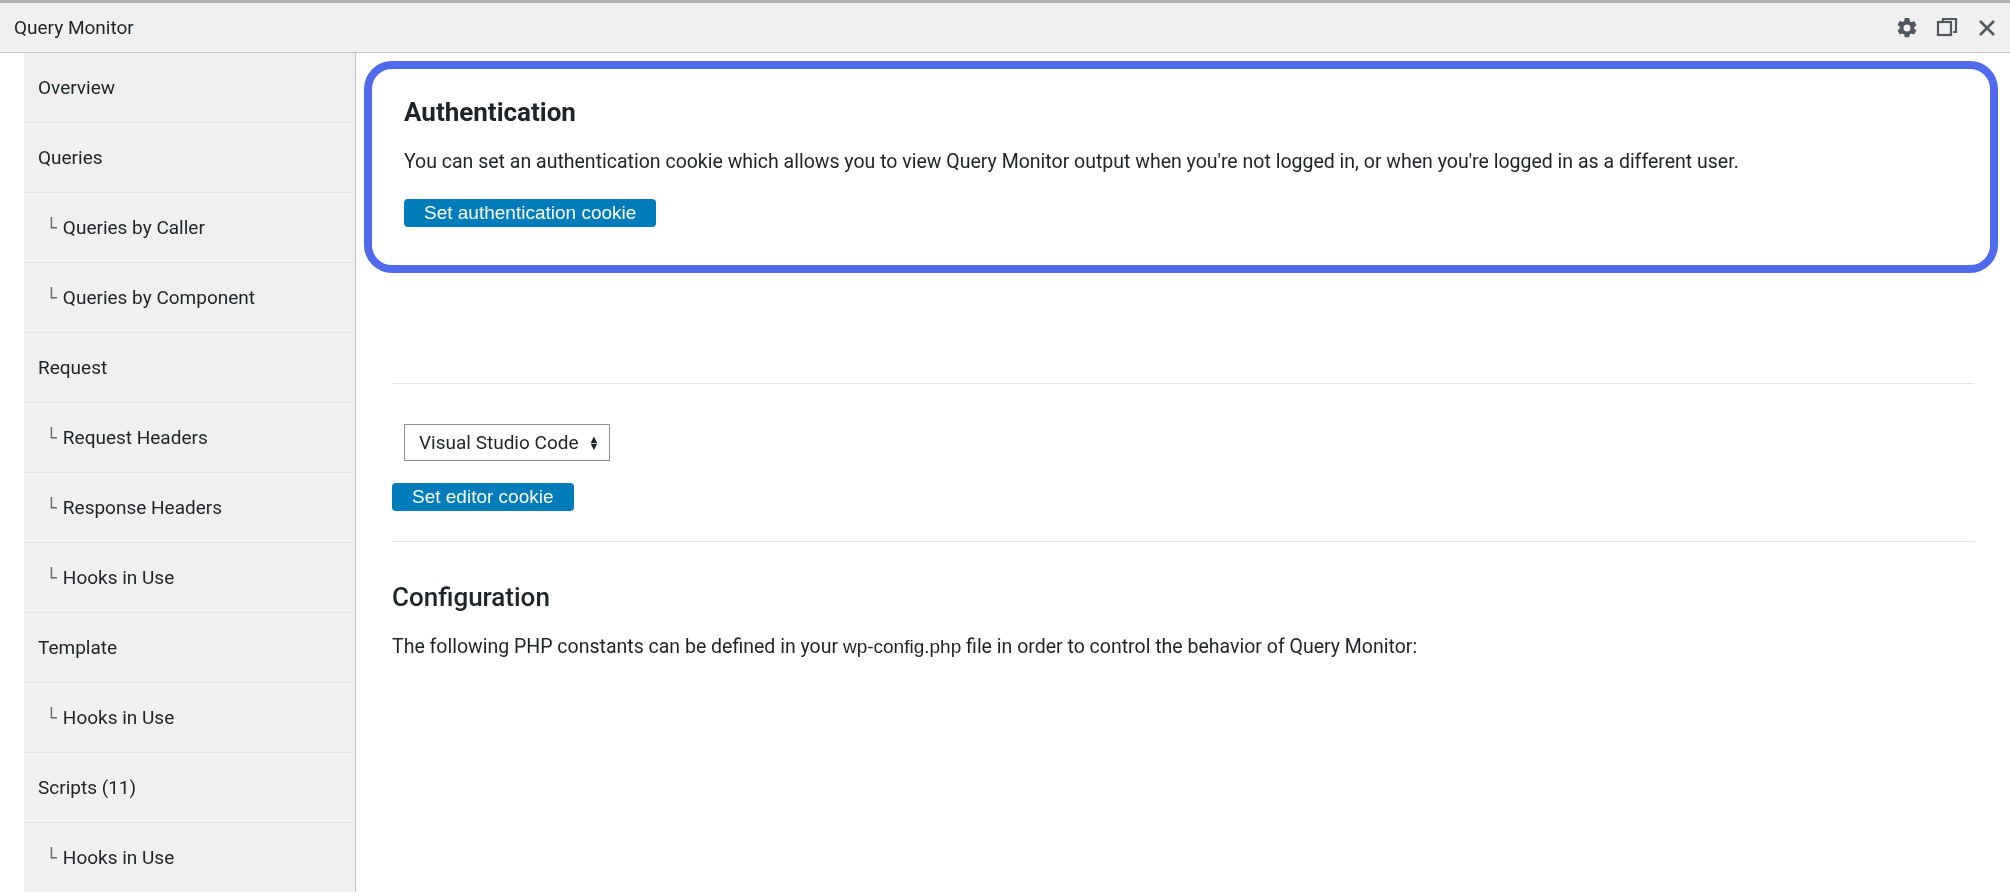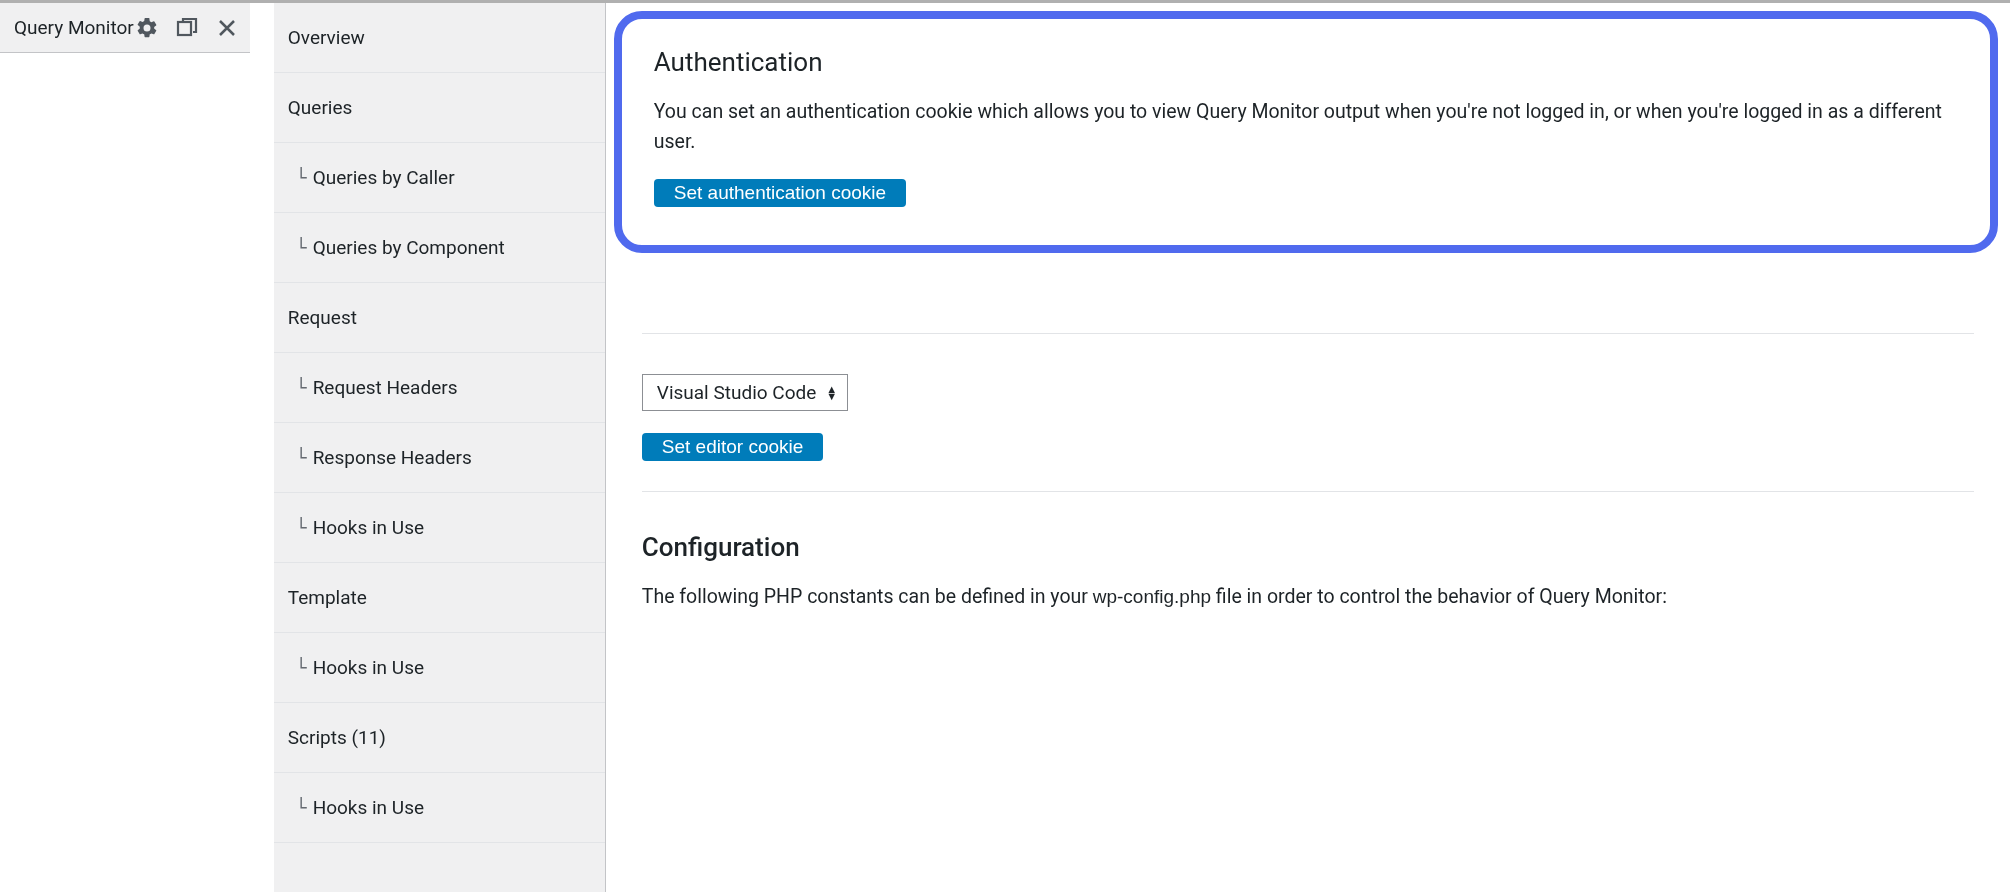--- a/index.html
+++ b/index.html
@@ -11,20 +11,21 @@
       font-family: -apple-system, BlinkMacSystemFont, "Segoe UI", Roboto, Helvetica, Arial, sans-serif;
       font-size: 18px;
       color: #1d2327;
       background: #fff;
       width: 2010px;
       height: 892px;
       overflow: hidden;
     }
     .panel {
       display: flex;
+      flex-direction: column;
       height: 100%;
       border-top: 3px solid #b0b0b0;
     }
     .header {
       display: flex;
       align-items: center;
       justify-content: space-between;
       background: #f0f0f1;
       border-bottom: 1px solid #c3c4c7;
       height: 50px;
@@ -114,41 +115,42 @@
       margin-bottom: 20px;
     }
     .section p, .highlight-box p {
       font-size: 19.5px;
       line-height: 1.55;
       color: #1d2327;
       margin-bottom: 22px;
     }
     .highlight-box h2 {
       font-size: 26px;
-      font-weight: 400;
+      font-weight: 700;
       margin-bottom: 20px;
     }
     .btn-primary {
       background: #007cba;
       color: #fff;
       border: none;
       padding: 3px 20px;
       font-size: 19px;
       border-radius: 4px;
       cursor: pointer;
     }
     .select-wrap {
       display: inline-flex;
       align-items: center;
       border: 1px solid #8c8f94;
       background: #fff;
       padding: 6px 10px 6px 14px;
       font-size: 19px;
       margin-bottom: 22px;
       cursor: pointer;
+      margin-left: 12px;
     }
     .select-arrows {
       margin-left: 10px;
       display: flex;
       flex-direction: column;
       line-height: 7px;
       font-size: 11px;
       color: #1d2327;
     }
     code {

